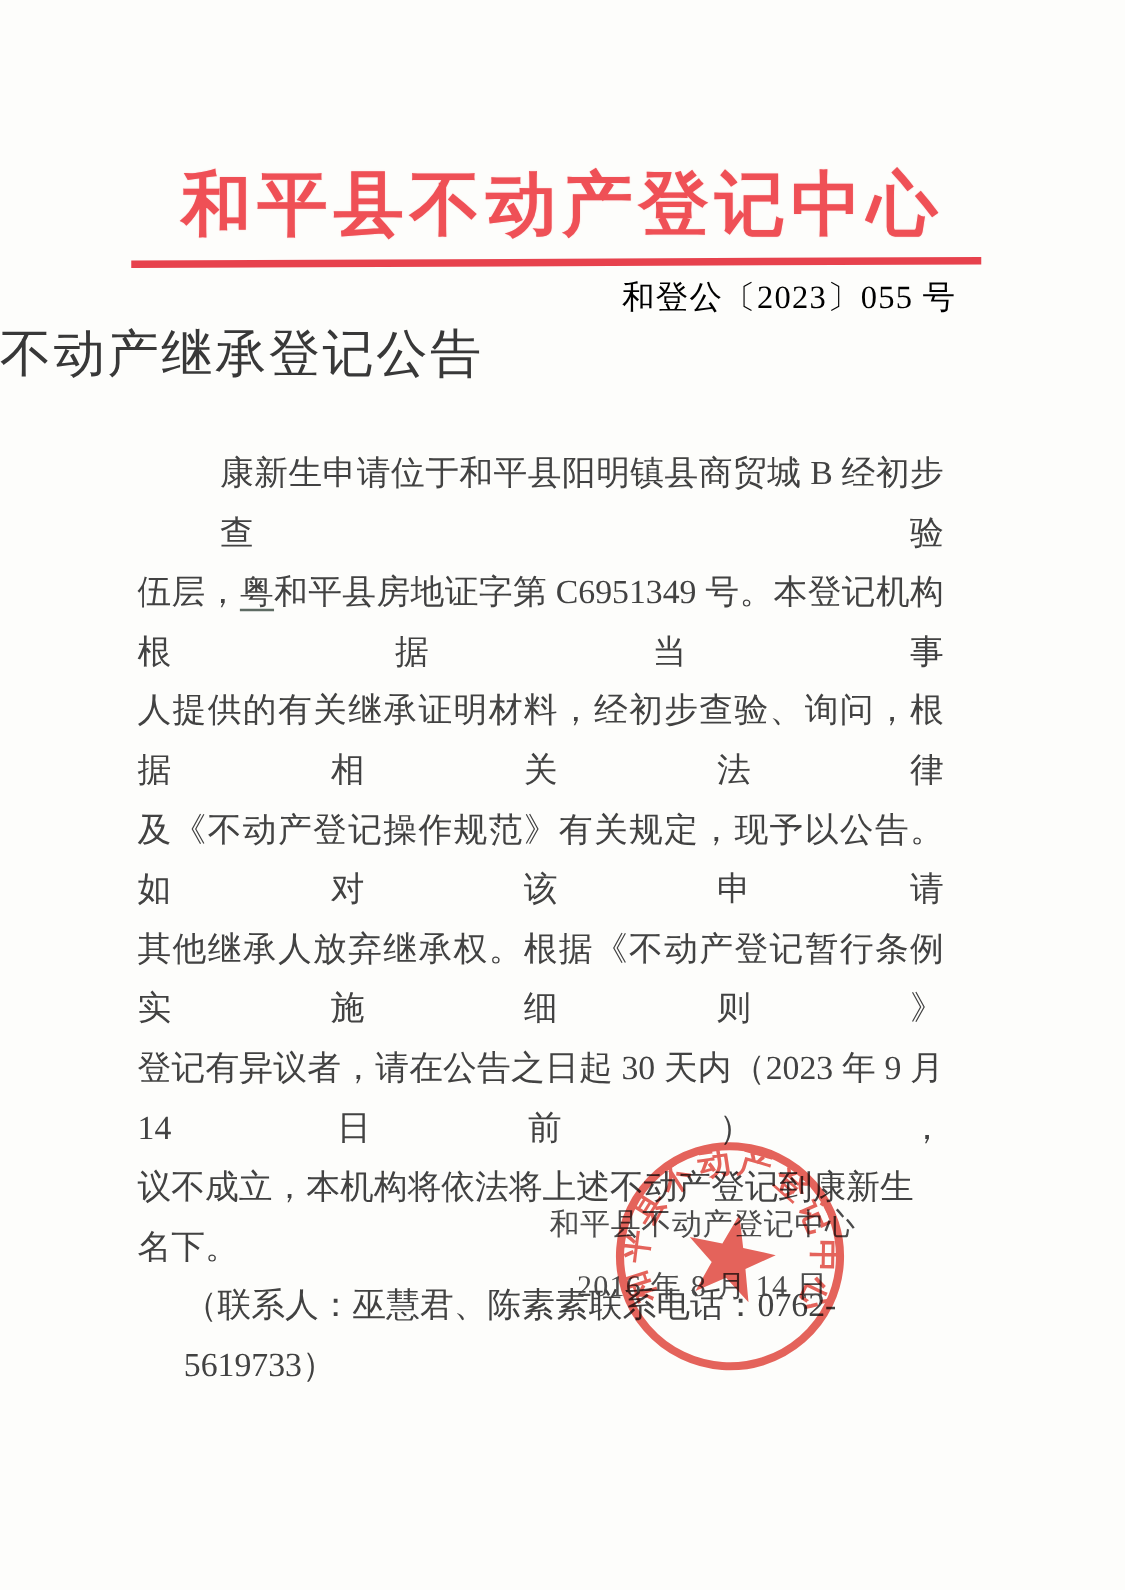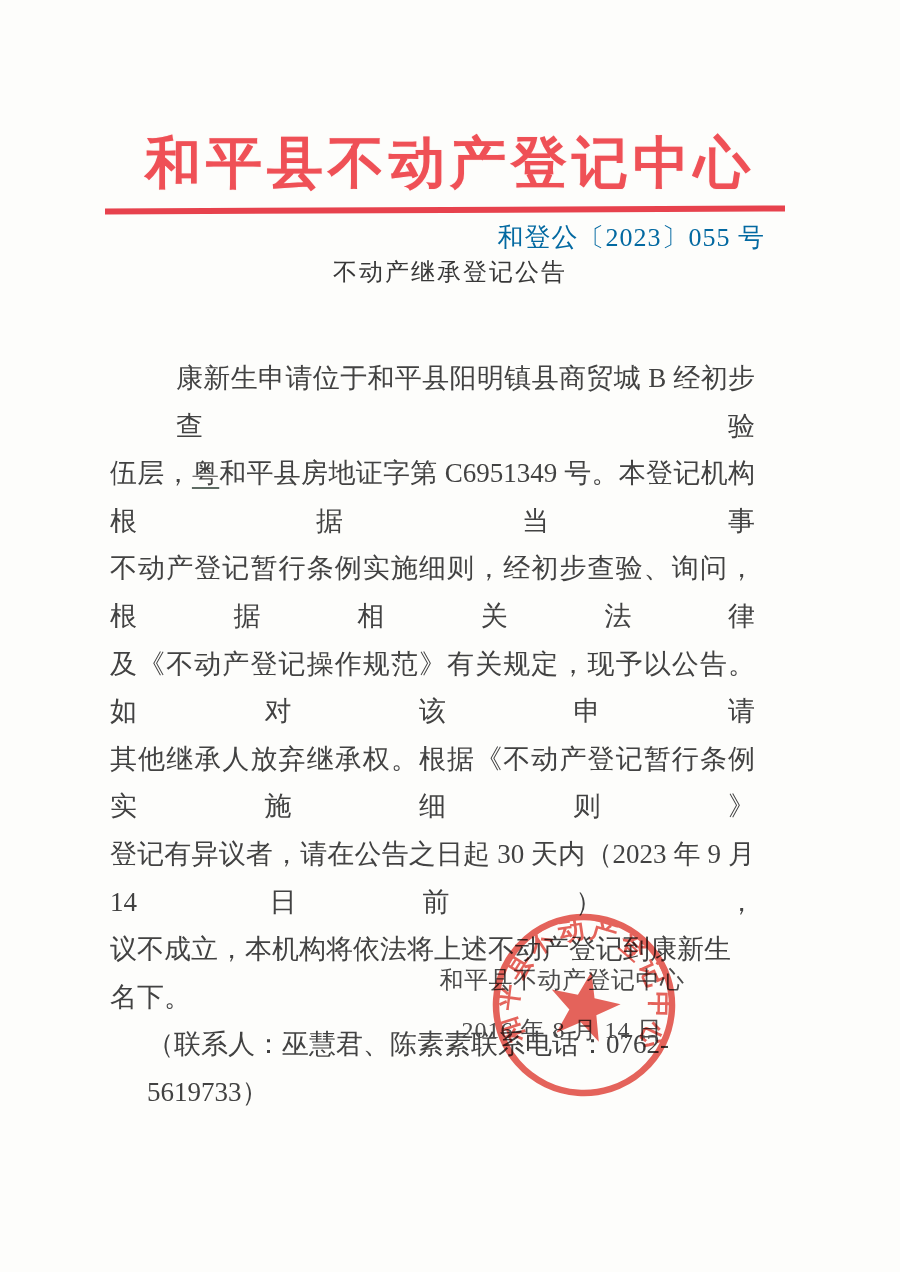--- a/index.html
+++ b/index.html
@@ -21,26 +21,26 @@
     text-shadow:0 0 1px rgba(239,80,86,.4);
     white-space:nowrap;
   }
   .red-rule{
     position:absolute;top:207px;left:105px;width:680px;height:6px;
     background:#e7424d;
     transform:rotate(-0.25deg);
   }
   .doc-number{
     position:absolute;top:220px;right:135px;
-    font-size:26px;color:#0369a1;letter-spacing:1px;
+    font-size:26px;color:#000000;letter-spacing:1px;
     white-space:nowrap;
   }
   .doc-title{
     position:absolute;top:256px;left:0;width:900px;
-    text-align:center;font-size:24px;color:#383838;
+    font-size:41px;color:#383838;
     letter-spacing:2px;white-space:nowrap;
   }
   
   .body-block{
     position:absolute;top:355px;left:110px;width:645px;
     font-size:27px;line-height:47.6px;color:#424242;
   }
   .line{display:block;}
   .fill{text-align:justify;text-align-last:justify;}
   .indent-first{padding-left:66px;}
@@ -79,21 +79,21 @@
 
   <div class="org-title">和平县不动产登记中心</div>
   <div class="red-rule"></div>
 
   <div class="doc-number">和登公〔2023〕055 号</div>
   <div class="doc-title">不动产继承登记公告</div>
 
   <div class="body-block">
     <span class="line fill indent-first">康新生申请位于和平县阳明镇县商贸城 B 经初步查验</span>
     <span class="line fill"><span>伍层，</span><span class="u-name">粤</span><span>和平县房地证字第 C6951349 号。本登记机构根据当事</span></span>
-    <span class="line fill">不动产登记暂行条例实施细则，经初步查验、询问，根据相关法律</span>
+    <span class="line fill">人提供的有关继承证明材料，经初步查验、询问，根据相关法律</span>
     <span class="line fill">及《不动产登记操作规范》有关规定，现予以公告。如对该申请</span>
     <span class="line fill">其他继承人放弃继承权。根据《不动产登记暂行条例实施细则》</span>
     <span class="line fill">登记有异议者，请在公告之日起 30 天内（2023 年 9 月 14 日前），</span>
     <span class="line">议不成立，本机构将依法将上述不动产登记到康新生名下。</span>
     <span class="line contact-1">（联系人：巫慧君、陈素素联系电话：0762-5619733）</span>
 
   </div>
 
   <div class="sig-block">
     <div class="sig-name">和平县不动产登记中心</div>

